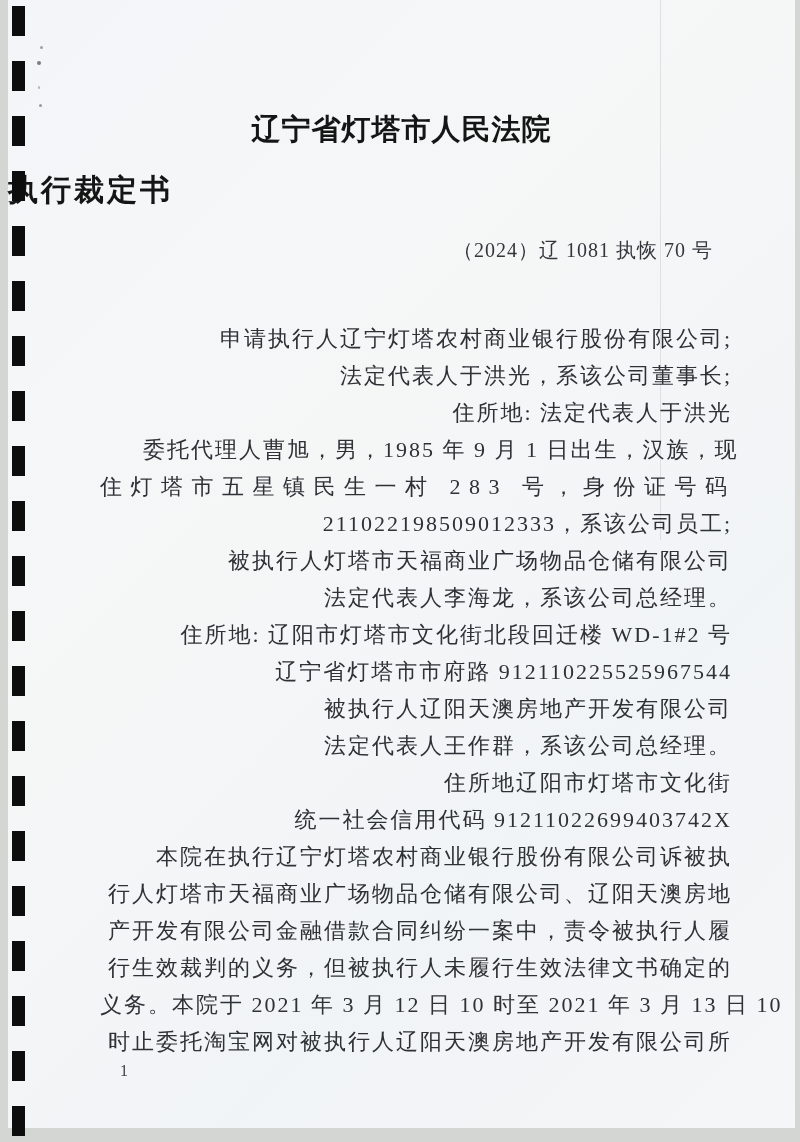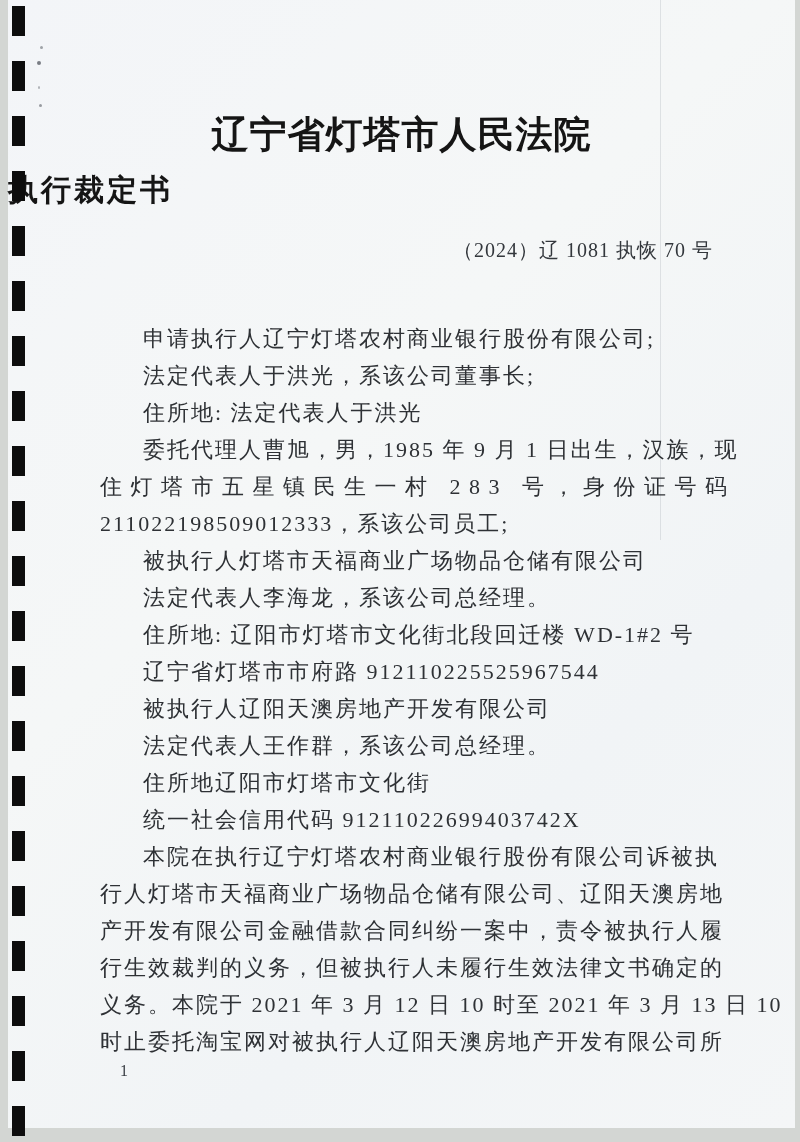--- a/index.html
+++ b/index.html
@@ -28,38 +28,38 @@
       rgba(0,0,0,0) 30px, rgba(0,0,0,0) 55px);
   }
   .speck { position:absolute; background:#5a5f66; border-radius:50%; }
   .speck.s1 { left:32px; top:46px;  width:3px; height:3px; opacity:.55; }
   .speck.s2 { left:29px; top:61px;  width:4px; height:4px; opacity:.8;  }
   .speck.s3 { left:30px; top:86px;  width:2px; height:3px; opacity:.45; }
   .speck.s4 { left:31px; top:104px; width:3px; height:3px; opacity:.6;  }
 
   .court-name {
     position:absolute; left:0; top:110px; width:100%;
-    text-align:center; font-size:37px; font-weight:700;
+    text-align:center; font-size:29px; font-weight:700;
     letter-spacing:1px; color:#151515;
   }
   .doc-type {
     position:absolute; left:0; top:170px; width:100%;
     text-align:left; font-size:30px; font-weight:700;
     letter-spacing:3px; color:#151515;
   }
   .case-no {
     position:absolute; top:237px; right:82px;
     font-size:20px; color:#33373c; letter-spacing:1px;
   }
   .body-block {
     position:absolute; left:92px; top:320px; width:632px;
     font-size:22px; color:#2e3135; line-height:37px;
     letter-spacing:2px;
   }
-  .line { height:37px; white-space:nowrap; }
+  .line { height:37px; white-space:nowrap;text-align:right; }
   .line.indent { padding-left:43px; }
   .line.sp-wide { letter-spacing:8.5px; }
   .page-num {
     position:absolute; left:112px; top:1062px;
     font-size:16px; color:#3a3e44;
   }
 </style>
 </head>
 <body>
 

